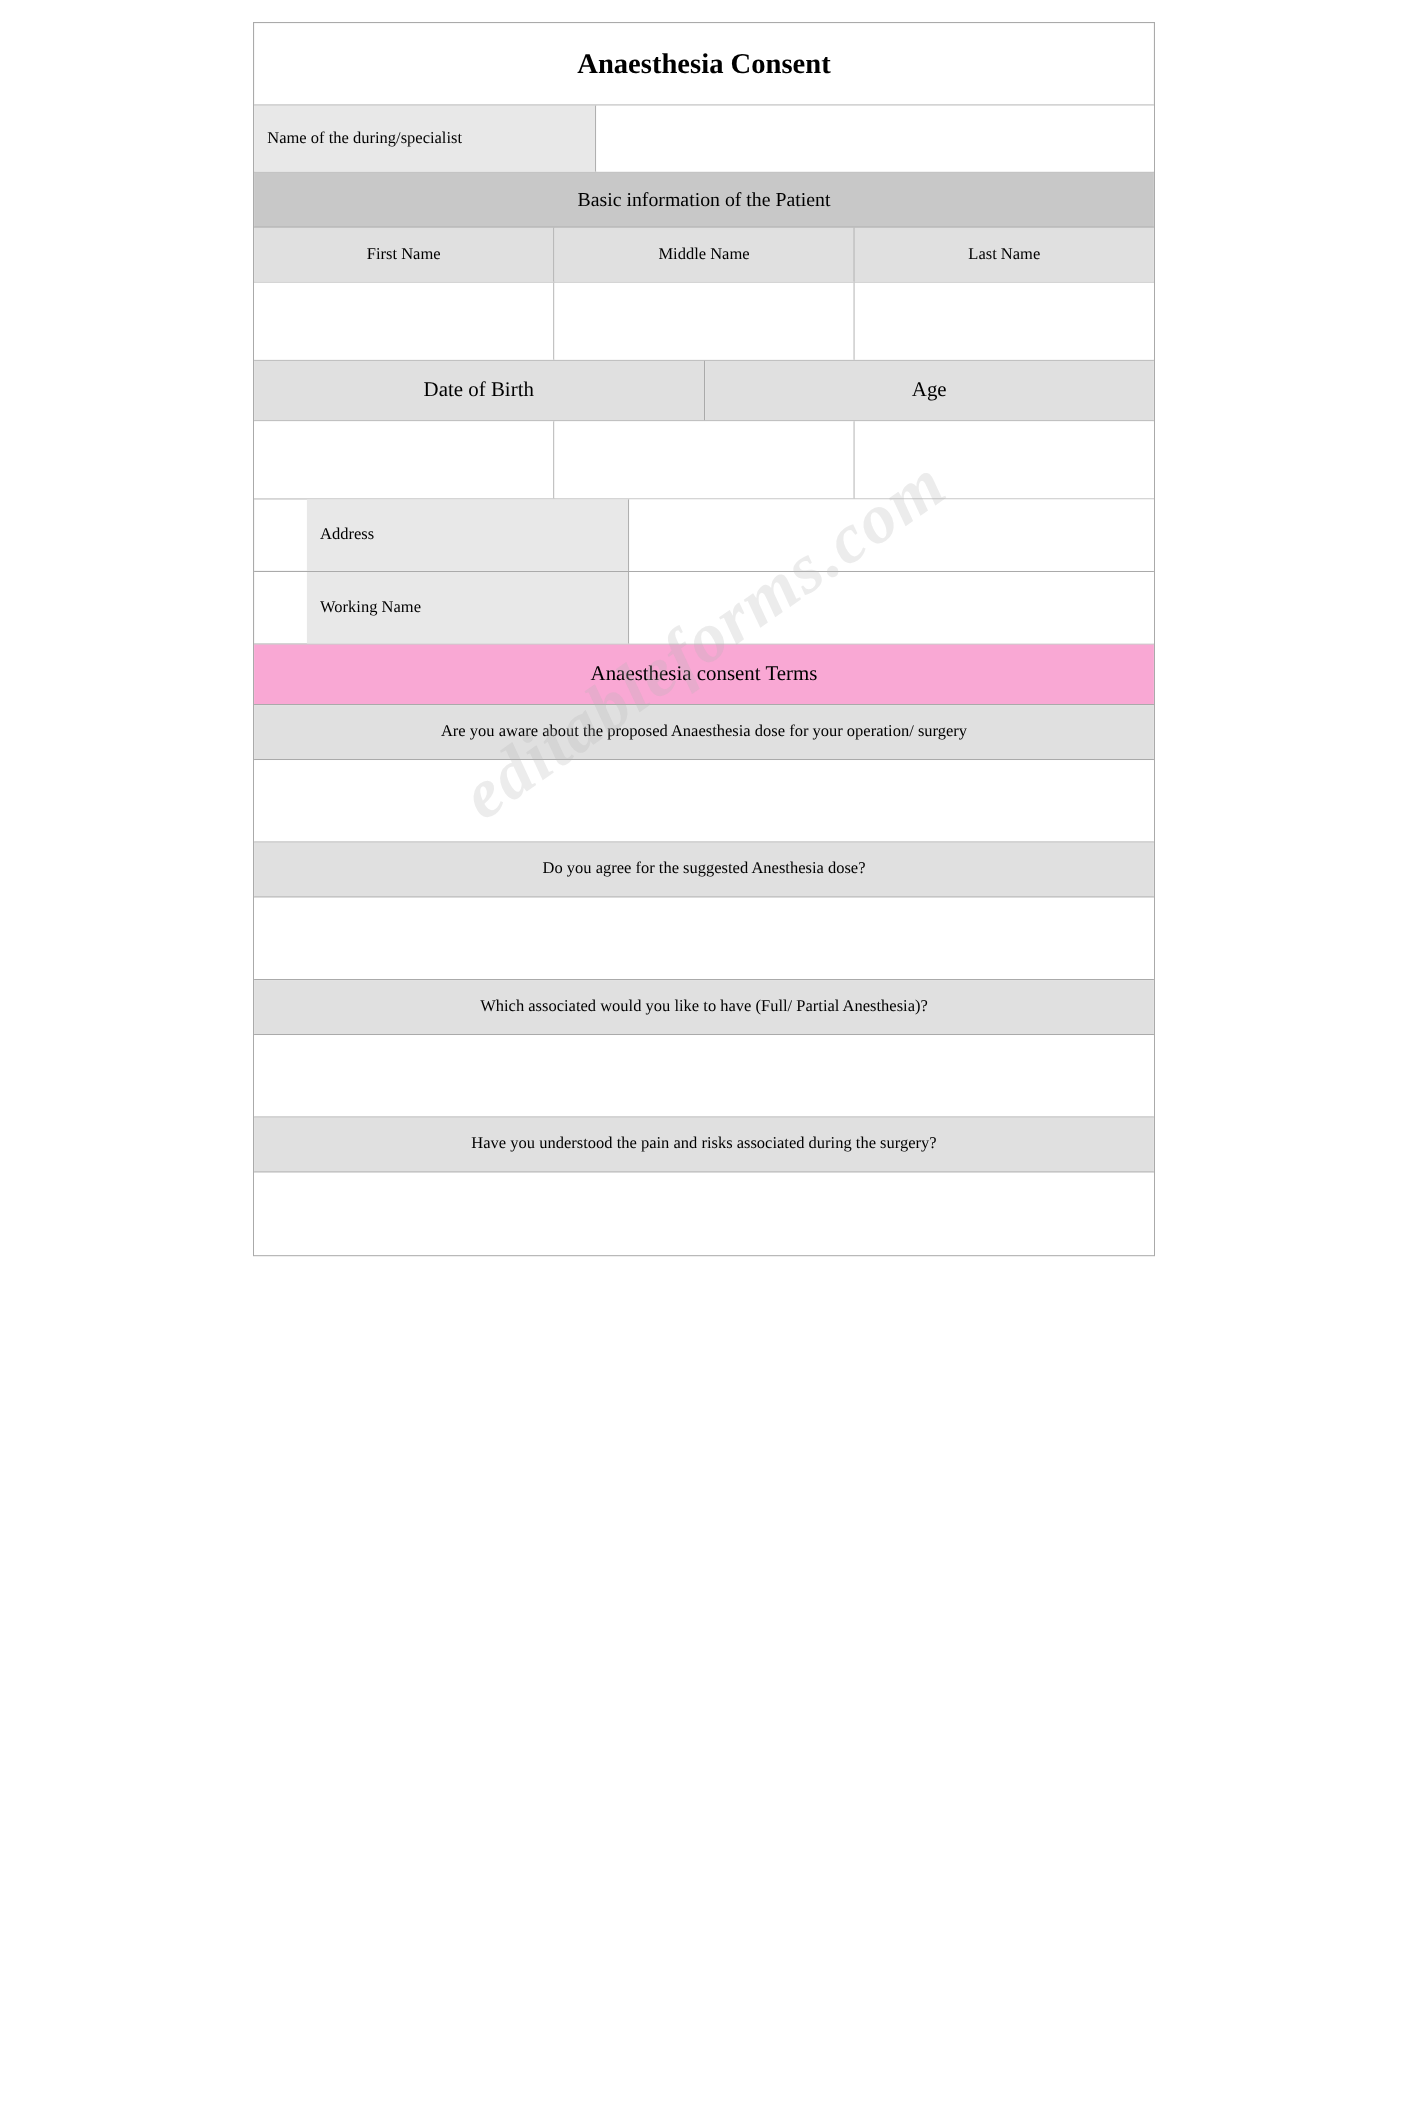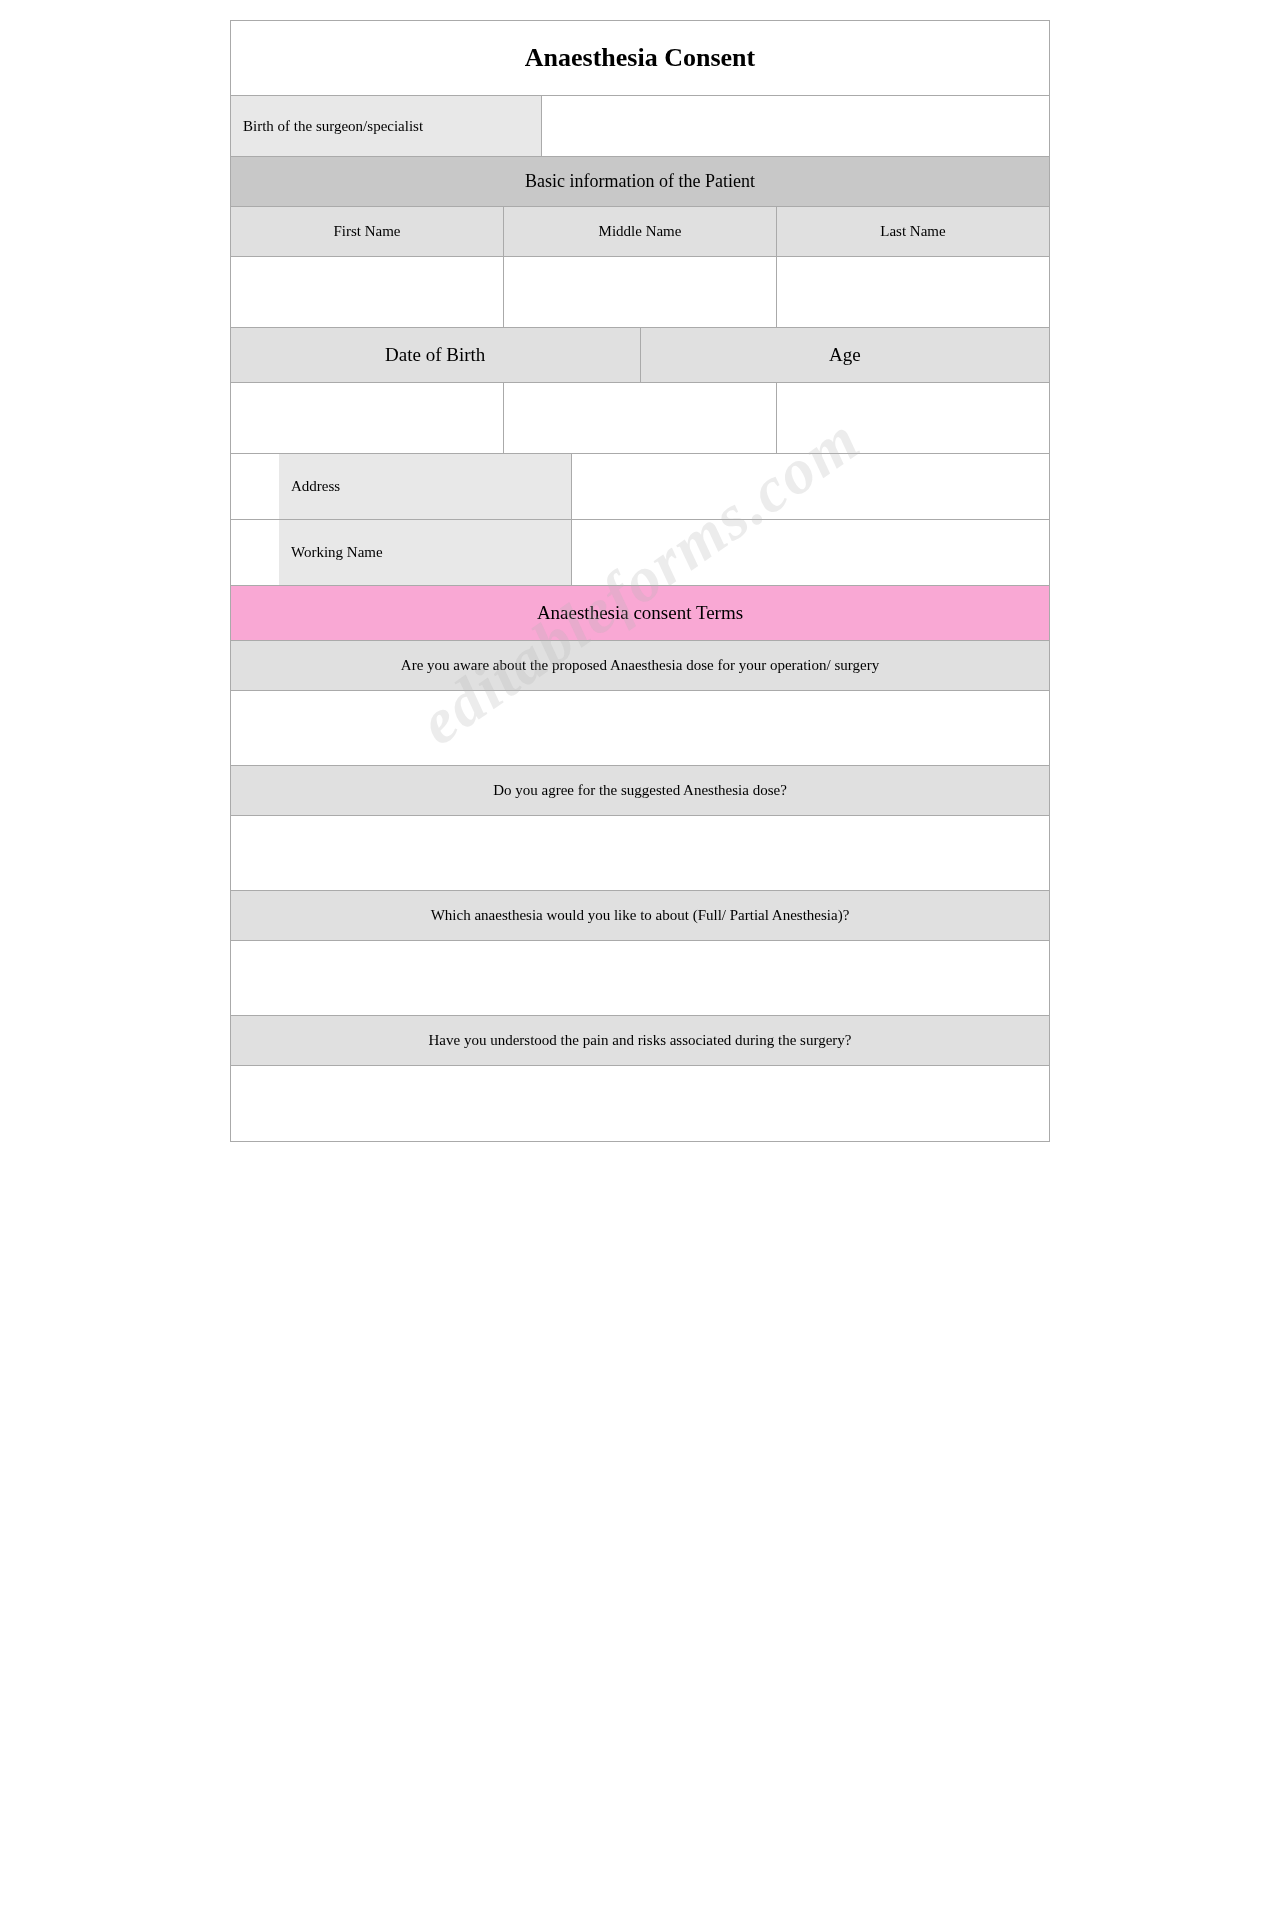--- a/index.html
+++ b/index.html
@@ -195,21 +195,21 @@
 
 <div class="form-container">
 
   <div class="watermark">editableforms.com</div>
 
   <div class="title-row">
     <h1>Anaesthesia Consent</h1>
   </div>
 
   <div class="surgeon-row">
-    <div class="surgeon-label">Birth of the surgeon/specialist</div>
+    <div class="surgeon-label">Name of the during/specialist</div>
     <div class="surgeon-value"></div>
   </div>
 
   <div class="section-header">Basic information of the Patient</div>
 
   <div class="three-col-header">
     <div class="col">First Name</div>
     <div class="col">Middle Name</div>
     <div class="col">Last Name</div>
   </div>
@@ -242,19 +242,19 @@
   </div>
 
   <div class="terms-header">Anaesthesia consent Terms</div>
 
   <div class="question-row">Are you aware about the proposed Anaesthesia dose for your operation/ surgery</div>
   <div class="answer-row"></div>
 
   <div class="question-row">Do you agree for the suggested Anesthesia dose?</div>
   <div class="answer-row"></div>
 
-  <div class="question-row">Which anaesthesia would you like to about (Full/ Partial Anesthesia)?</div>
+  <div class="question-row">Which associated would you like to have (Full/ Partial Anesthesia)?</div>
   <div class="answer-row"></div>
 
   <div class="question-row">Have you understood the pain and risks associated during the surgery?</div>
   <div class="last-answer-row"></div>
 
 </div>
 
 </body></html>

